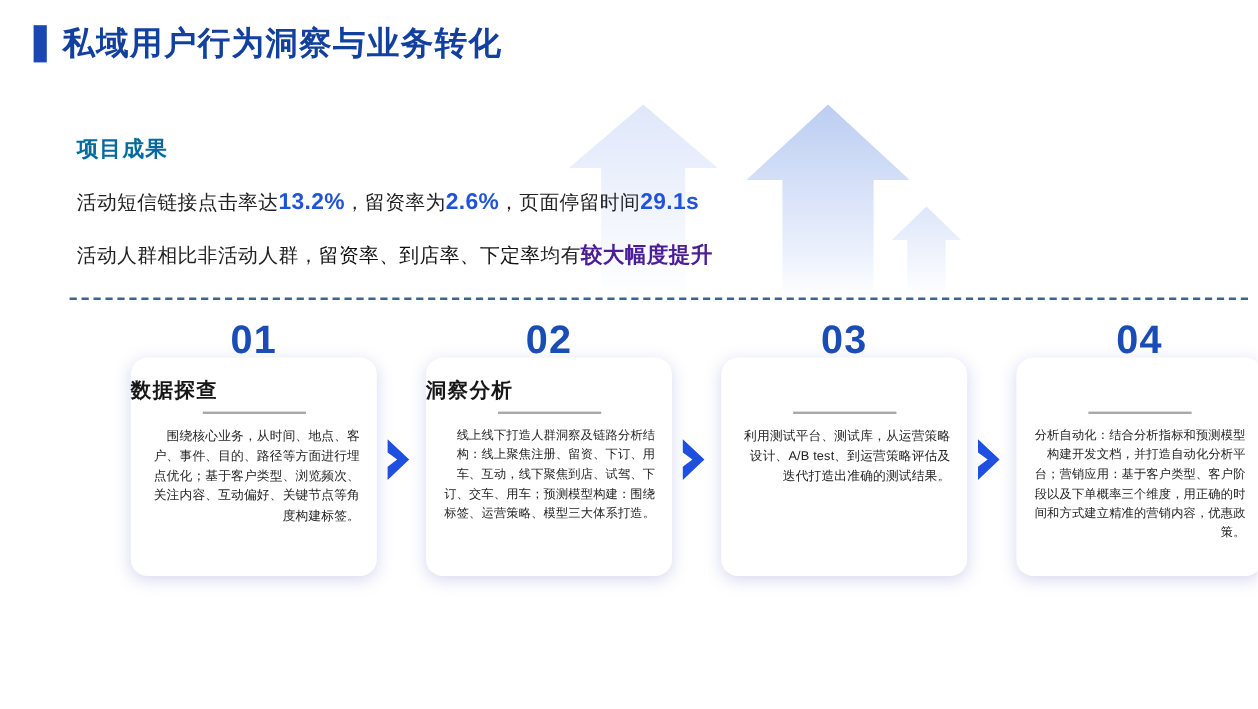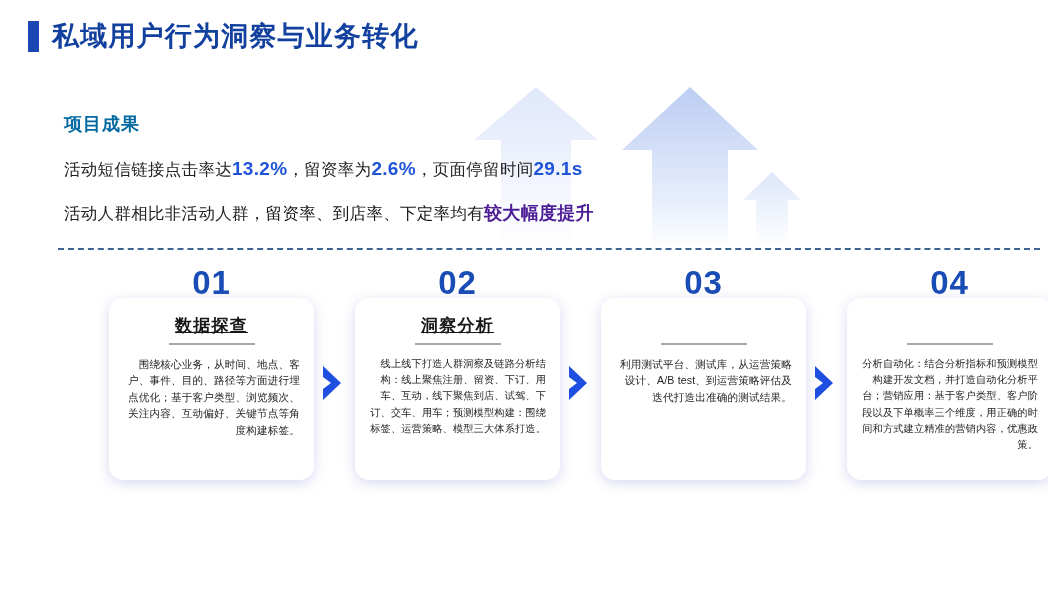--- a/index.html
+++ b/index.html
@@ -50,22 +50,22 @@
   .step-card {
     position:absolute; left:0; top:0; width:205px; height:182px;
     background:#fff; border-radius:14px;
     box-shadow:0 3px 13px rgba(120,125,205,0.30);
   }
   .step-num {
     position:absolute; top:-32px; left:0; width:205px; text-align:center;
     font-size:33px; font-weight:bold; color:#1a4cb5; letter-spacing:1px; line-height:34px;
   }
   .step-title {
-    position:absolute; top:16px; left:0; width:205px; text-align:center;
-    font-size:17px; font-weight:bold; color:#171717; letter-spacing:1.2px;text-decoration:underline;
+    position:absolute; top:16px; left:0; width:205px; text-align:left;
+    font-size:17px; font-weight:bold; color:#171717; letter-spacing:1.2px;
   }
   .step-rule {
     position:absolute; top:45px; left:50%; transform:translateX(-50%);
     width:86px; height:2px; background:#a9a9a9;
   }
   .step-body {
     position:absolute; top:58px; left:14px; width:177px;
     font-size:10.6px; line-height:16.4px; color:#242424;
     text-align:right; letter-spacing:0.15px;
   }

